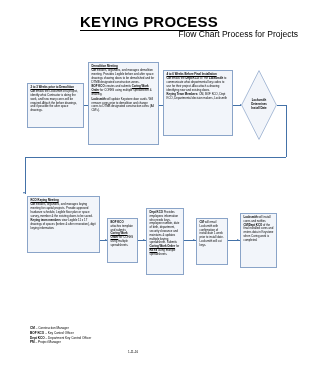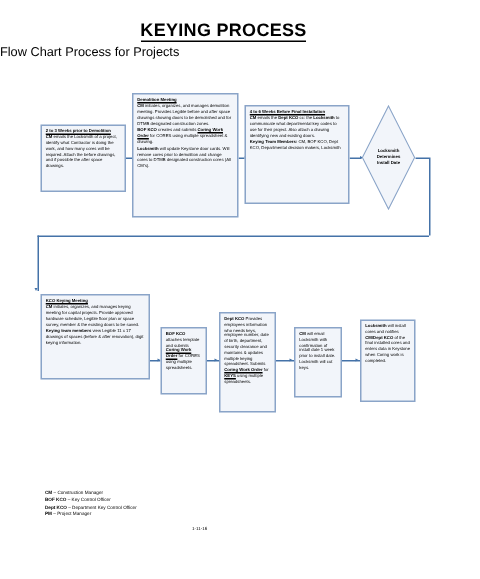--- a/index.html
+++ b/index.html
@@ -22,33 +22,33 @@
     height: 386px;
     background: #ffffff;
   }
 
   
   .title-main {
     position: absolute;
     left: 0; top: 13px;
     width: 298px;
     text-align: center;
-    font-size: 12px;
+    font-size: 15px;
     font-weight: bold;
     letter-spacing: 0.2px;
   }
   .title-main span {
     border-bottom: 1px solid #000;
     padding-bottom: 0px;
   }
   .title-sub {
     position: absolute;
     left: 0; top: 29px;
     width: 298px;
-    text-align: left;
+    text-align: right;
     font-size: 8.5px;
   }
 
   
   .box {
     position: absolute;
     box-sizing: border-box;
     border: 0.7px solid #8aa4c8;
     background: #f2f5fa;
     font-size: 2.85px;

